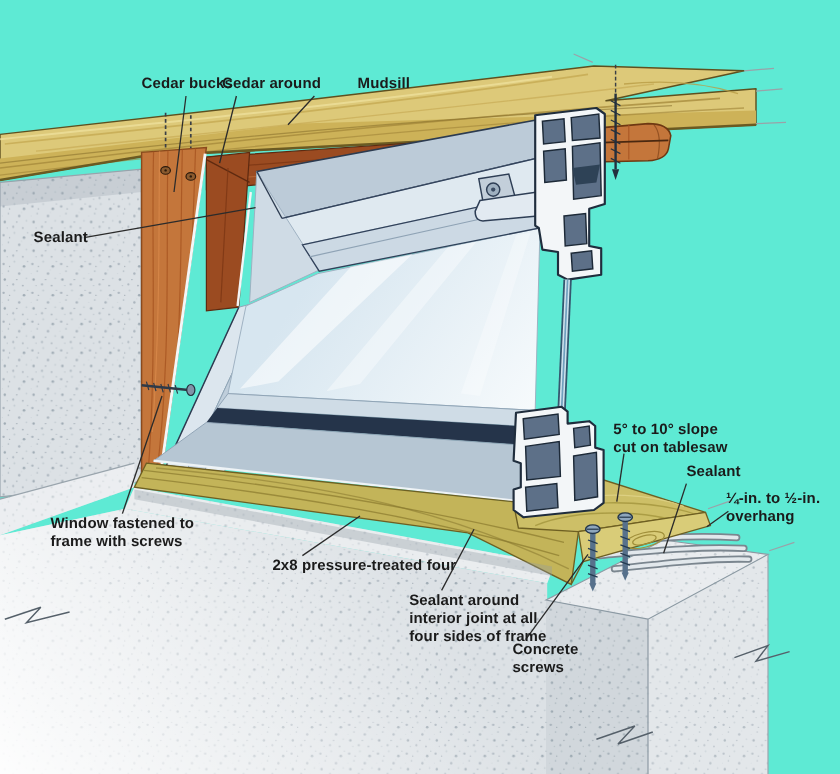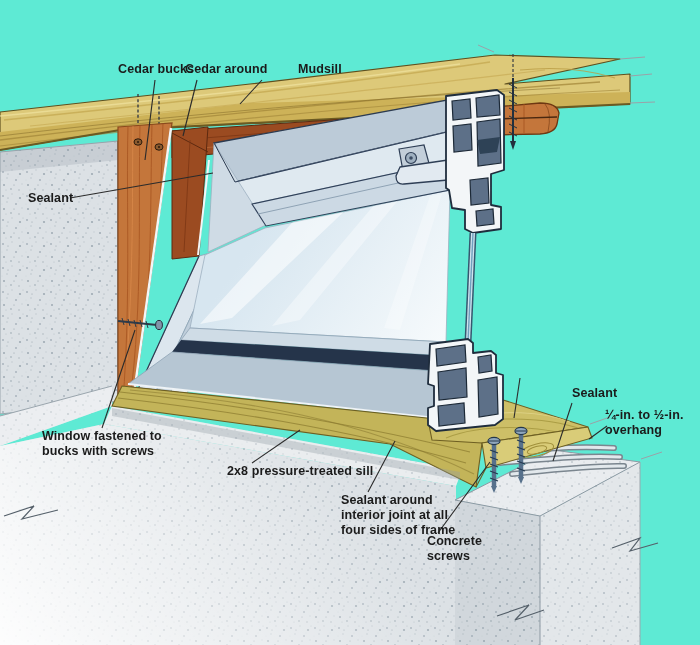--- a/index.html
+++ b/index.html
@@ -305,19 +305,20 @@
     <line x1="520" y1="378" x2="514" y2="418"></line>
     <line x1="572" y1="403" x2="553" y2="461"></line>
     <line x1="607" y1="426" x2="589" y2="439"></line>
   </g>
 </svg>
 
   <div class="lbl nowrap lb-cedar-bucks">Cedar bucks</div>
   <div class="lbl nowrap lb-cedar-stops">Cedar around</div>
   <div class="lbl nowrap lb-mudsill">Mudsill</div>
   <div class="lbl nowrap lb-sealant-left">Sealant</div>
-  <div class="lbl lb-window-fastened">Window fastened to bucks with screws</div>
-  <div class="lbl nowrap lb-sill-2x8">2x8 pressure-treated sill</div>
+  <div class="lbl lb-window-fastened">Window fastened to frame with screws</div>
+  <div class="lbl nowrap lb-sill-2x8">2x8 pressure-treated four</div>
   <div class="lbl lb-concrete-screws">Concrete screws</div>
   <div class="lbl lb-sealant-interior">Sealant around interior joint at all four sides of frame</div>
+  <div class="lbl lb-slope-cut">5° to 10° slope cut on tablesaw</div>
   <div class="lbl nowrap lb-sealant-right">Sealant</div>
   <div class="lbl lb-overhang">¼-in. to ½-in. overhang</div>
 </div>
 
 </body></html>

